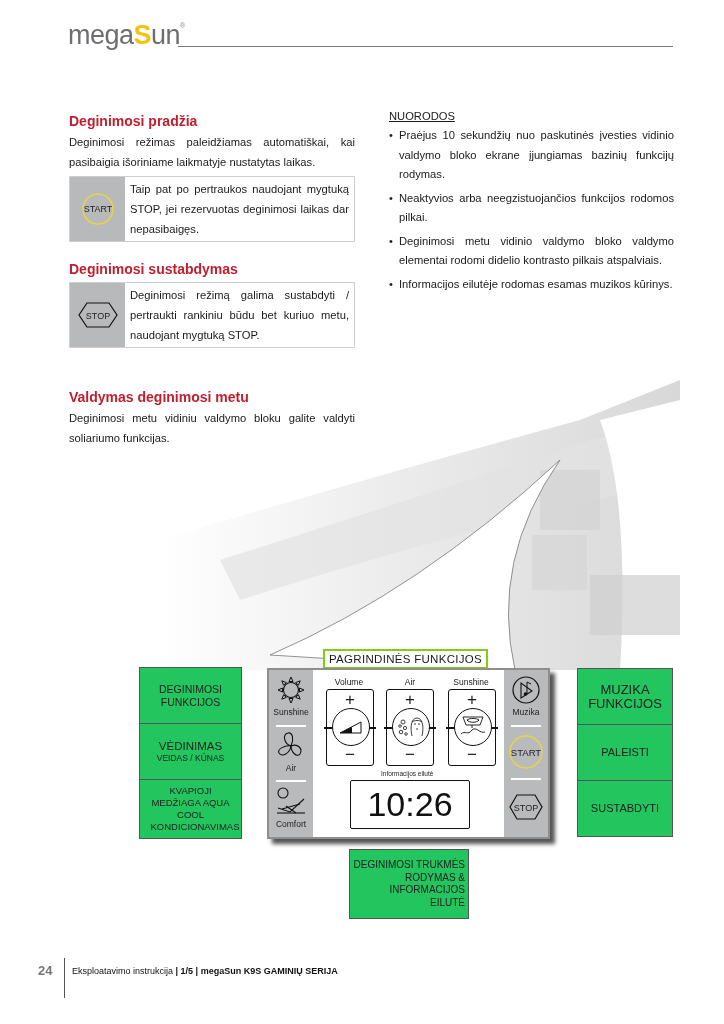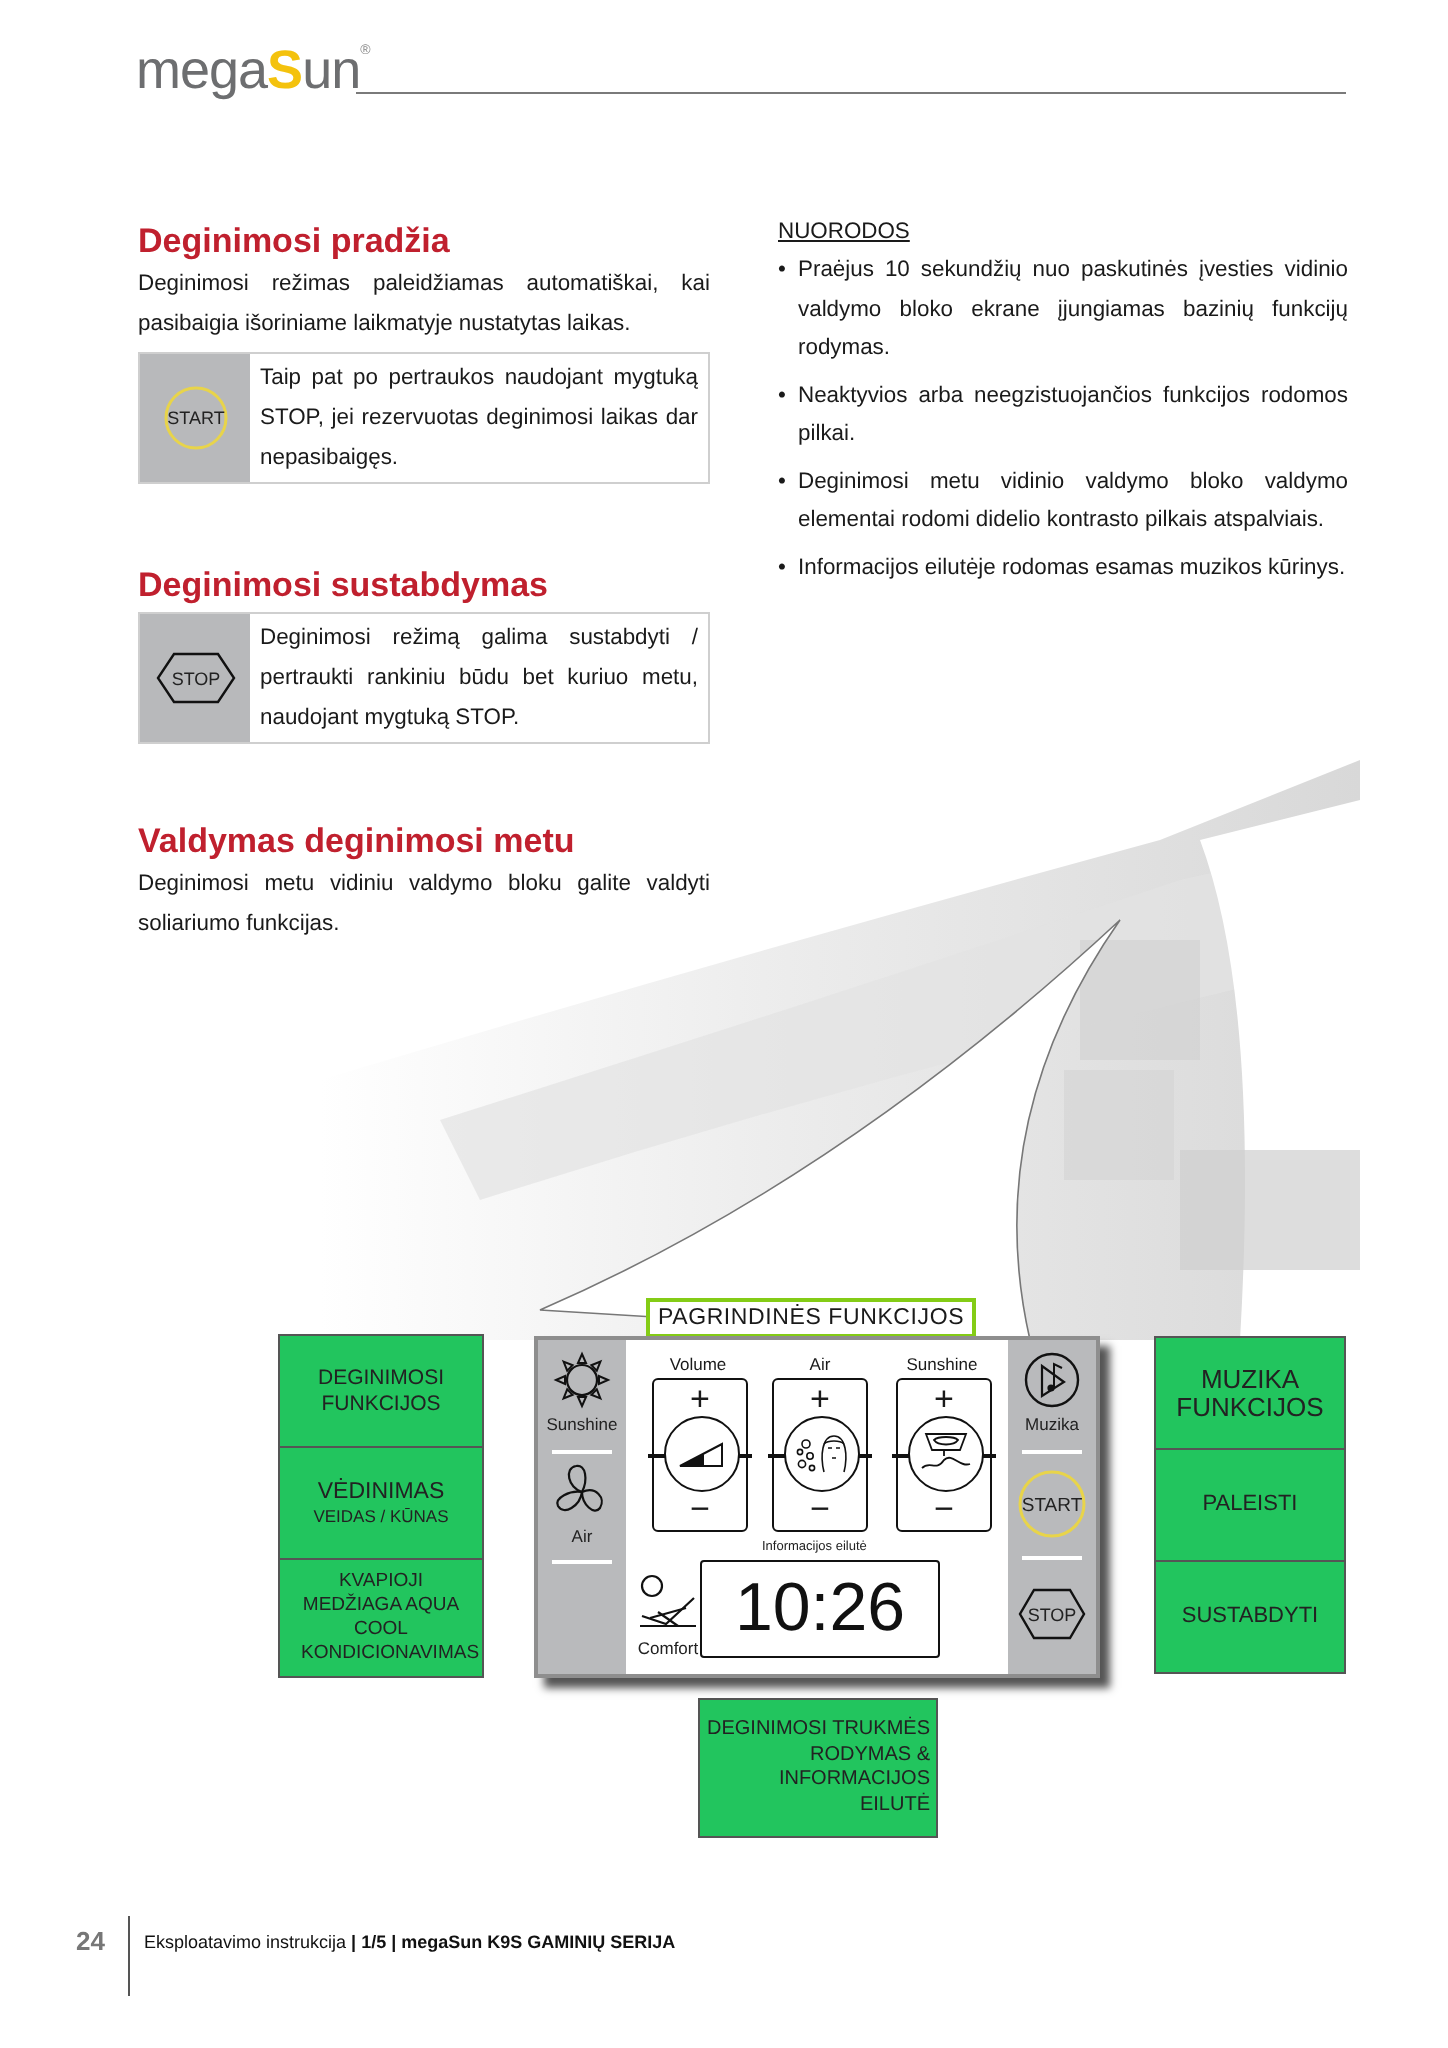--- a/index.html
+++ b/index.html
@@ -10,21 +10,21 @@
   .logo { position: absolute; left: 68px; top: 20px; font-size: 27px; letter-spacing: -0.5px; color: #6d6e70; font-family: "Liberation Sans", sans-serif; }
   .logo .s { color: #f4c20d; font-weight: bold; }
   .logo sup { font-size: 7px; vertical-align: top; position: relative; top: 2px; color: #888; }
   .header-rule { position: absolute; left: 178px; top: 46px; width: 495px; height: 1px; background: #7a7a7a; }
 
   
   .bg-graphic { position: absolute; left: 160px; top: 360px; width: 520px; height: 310px; pointer-events: none; }
 
   
   .col-left { position: absolute; left: 69px; top: 110px; width: 286px; }
-  .h2 { color: #c0202e; font-weight: bold; font-size: 17px; line-height: 22px; }
+  .h2 { color: #c0202e; font-weight: bold; font-size: 14px; line-height: 22px; }
   .para { font-size: 11.2px; line-height: 20px; text-align: justify; text-align-last: left; }
   .info-box { display: flex; border: 1px solid #cfcfcf; margin-top: 4px; }
   .info-box .iconcell { width: 55px; background: #b8b9bb; display: flex; align-items: center; justify-content: center; flex-shrink: 0; }
   .info-box .textcell { flex: 1; }
   .info-box .textcell .row { padding: 2px 5px 2px 5px; font-size: 11.2px; line-height: 20px; text-align: justify; text-align-last: left; }
   .info-box .textcell .row + .row { border-top: 1px solid #c4b5fd; margin-top: 36px; }
 
   
   .col-right { position: absolute; left: 389px; top: 108px; width: 285px; }
   .notes-title { font-size: 11.2px; text-decoration: underline; line-height: 16px; margin-bottom: 2px; }
@@ -101,21 +101,21 @@
       <svg width="40" height="40" viewBox="0 0 40 40">
         <circle cx="20" cy="20" r="15" fill="none" stroke="#e8d44a" stroke-width="1.5"></circle>
         <text x="20" y="23" text-anchor="middle" font-size="9" font-family="Liberation Sans, sans-serif" fill="#222">START</text>
       </svg>
     </div>
     <div class="textcell">
       <div class="row">Taip pat po pertraukos naudojant mygtuką STOP, jei rezervuotas deginimosi laikas dar nepasibaigęs.</div>
     </div>
   </div>
 
-  <div class="h2" style="margin-top:40px;">Deginimosi sustabdymas</div>
+  <div class="h2" style="margin-top:16px;">Deginimosi sustabdymas</div>
   <div class="info-box" style="margin-top:2px;">
     <div class="iconcell">
       <svg width="44" height="30" viewBox="0 0 44 30">
         <polygon points="11,3 33,3 41,15 33,27 11,27 3,15" fill="none" stroke="#111" stroke-width="1.2"></polygon>
         <text x="22" y="18.5" text-anchor="middle" font-size="9" font-family="Liberation Sans, sans-serif" fill="#222">STOP</text>
       </svg>
     </div>
     <div class="textcell">
       <div class="row">Deginimosi režimą galima sustabdyti / pertraukti rankiniu būdu bet kuriuo metu, naudojant mygtuką STOP.</div>
     </div>
@@ -187,21 +187,21 @@
         <g fill="none" stroke="#111" stroke-width="1.1">
           <path d="M15 16 C8 14 6 4 12 3 C17 2 18 10 15 16 Z"></path>
           <path d="M15 16 C22 13 27 19 24 24 C21 28 15 22 15 16 Z"></path>
           <path d="M15 16 C14 23 6 28 3 23 C1 19 9 15 15 16 Z"></path>
           <path d="M15 16 C21 14 28 8 24 4 C21 1 16 9 15 16 Z" opacity="0"></path>
         </g>
       </svg>
       <span class="label">Air</span>
     </div>
     <div class="sep" style="top:110px;"></div>
-    <div class="item" style="top:116px;margin-left:43px;">
+    <div class="item" style="top:116px;">
       <svg width="34" height="32" viewBox="0 0 34 32">
         <circle cx="9" cy="7" r="5" fill="none" stroke="#111" stroke-width="1.1"></circle>
         <g stroke="#111" stroke-width="1.1" fill="none">
           <path d="M3 27 L31 27"></path>
           <path d="M4 22 L16 26 L30 13"></path>
           <path d="M8 23 L26 18"></path>
           <path d="M12 20 L22 27"></path>
         </g>
       </svg>
       <span class="label">Comfort</span>

